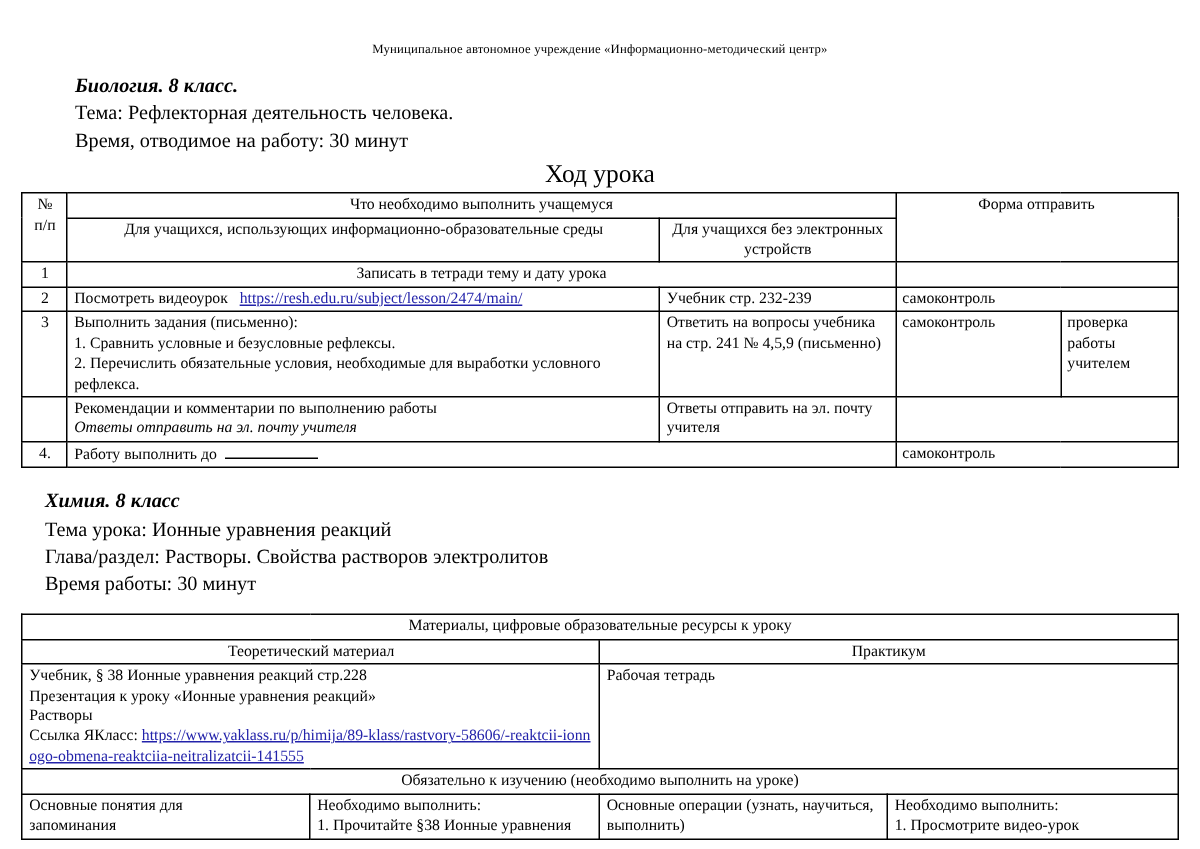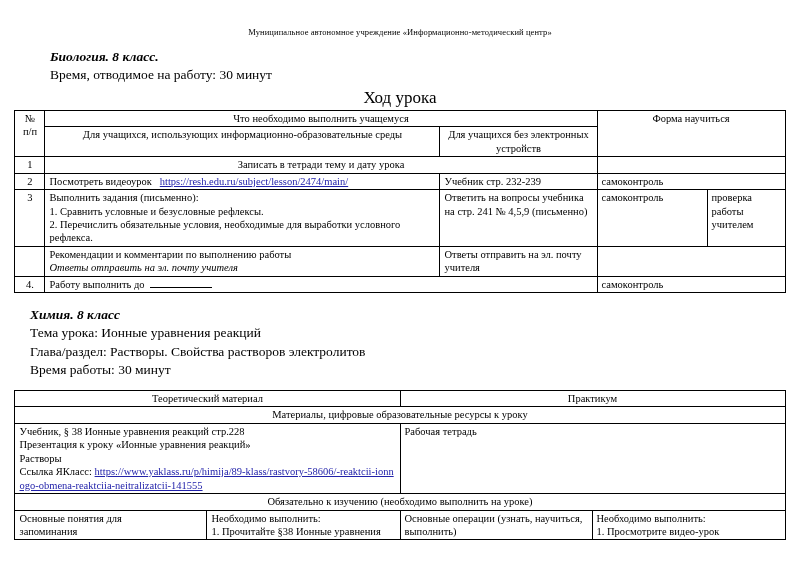--- a/index.html
+++ b/index.html
@@ -87,20 +87,21 @@
 </style>
 </head>
 <body>
 
 <div class="page">
 
   <div class="org-header">Муниципальное автономное учреждение «Информационно-методический центр»</div>
 
   <div class="lesson-block">
     <div class="subject-title">Биология. 8 класс.</div>
+    <div class="meta-line">Тема: Рефлекторная деятельность человека.</div>
     <div class="meta-line">Время, отводимое на работу: 30 минут</div>
   </div>
 
   <div class="section-caption">Ход урока</div>
 
   <table class="doc-table" style="width:770px;">
     <colgroup>
       <col style="width:30px">
       <col style="width:395px">
       <col style="width:157px">
@@ -108,21 +109,21 @@
       <col style="width:78px">
     </colgroup>
     <tbody>
       <tr>
         <td class="ctr mid" rowspan="2">
           <span class="cellline">№</span>
           <span class="cellline">п/п</span>
         </td>
         <td class="ctr" colspan="2">Что необходимо выполнить учащемуся</td>
         <td class="ctr" colspan="2" rowspan="2">
-          <span class="cellline">Форма научиться</span>
+          <span class="cellline">Форма отправить</span>
         </td>
       </tr>
       <tr>
         <td class="ctr">Для учащихся, использующих информационно-образовательные среды</td>
         <td class="ctr">Для учащихся без электронных устройств</td>
       </tr>
 
       <tr>
         <td class="ctr">1</td>
         <td class="ctr" colspan="2">Записать в тетради тему и дату урока</td>
@@ -183,25 +184,25 @@
   <div class="t2wrap">
     <table class="doc-table" style="width:770px;">
       <colgroup>
         <col style="width:192px">
         <col style="width:193px">
         <col style="width:192px">
         <col style="width:193px">
       </colgroup>
       <tbody>
         <tr>
+          <td class="ctr" colspan="4">Материалы, цифровые образовательные ресурсы к уроку</td>
+        </tr>
+        <tr>
           <td class="ctr" colspan="2">Теоретический материал</td>
           <td class="ctr" colspan="2">Практикум</td>
-        </tr>
-        <tr>
-          <td class="ctr" colspan="4">Материалы, цифровые образовательные ресурсы к уроку</td>
         </tr>
         <tr>
           <td colspan="2">
             <span class="cellline">Учебник, § 38 Ионные уравнения реакций стр.228</span>
             <span class="cellline">Презентация к уроку «Ионные уравнения реакций»</span>
             <span class="cellline">Растворы</span>
             <span>Ссылка ЯКласс:</span>
             <span class="doclink">https://www.yaklass.ru/p/himija/89-klass/rastvory-58606/-reaktcii-ionnogo-obmena-reaktciia-neitralizatcii-141555</span>
           </td>
           <td colspan="2">Рабочая тетрадь</td>

